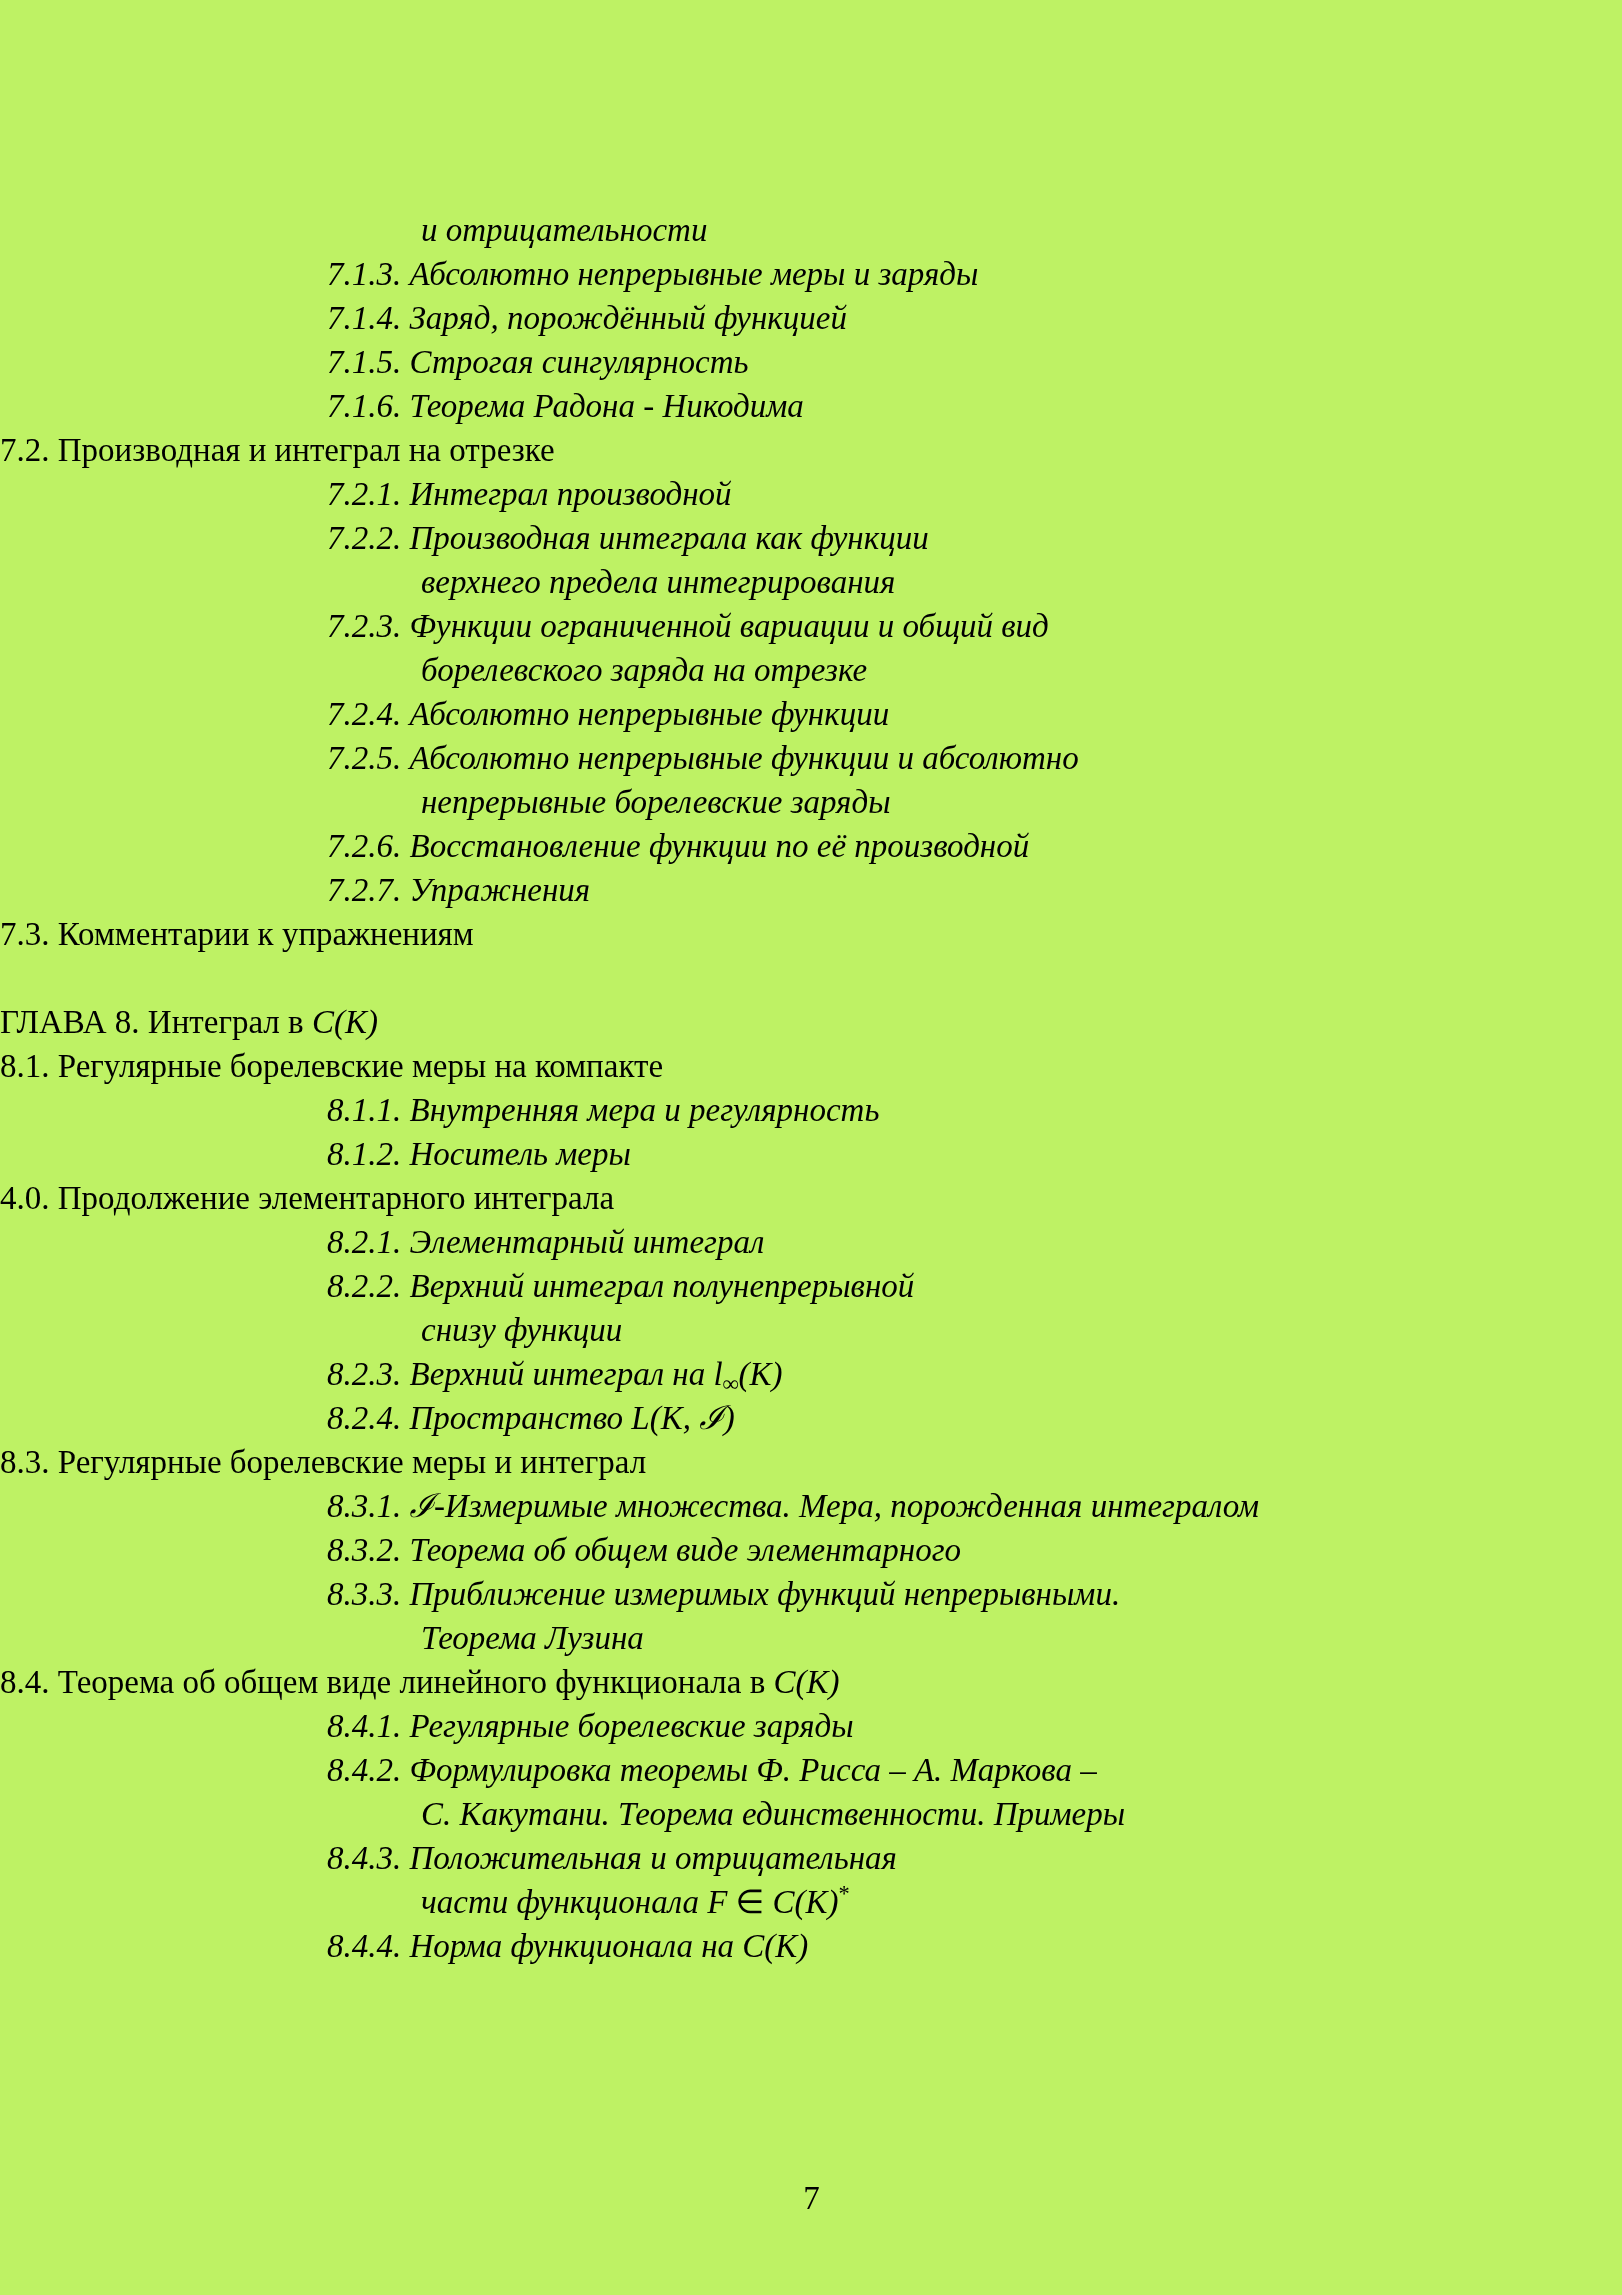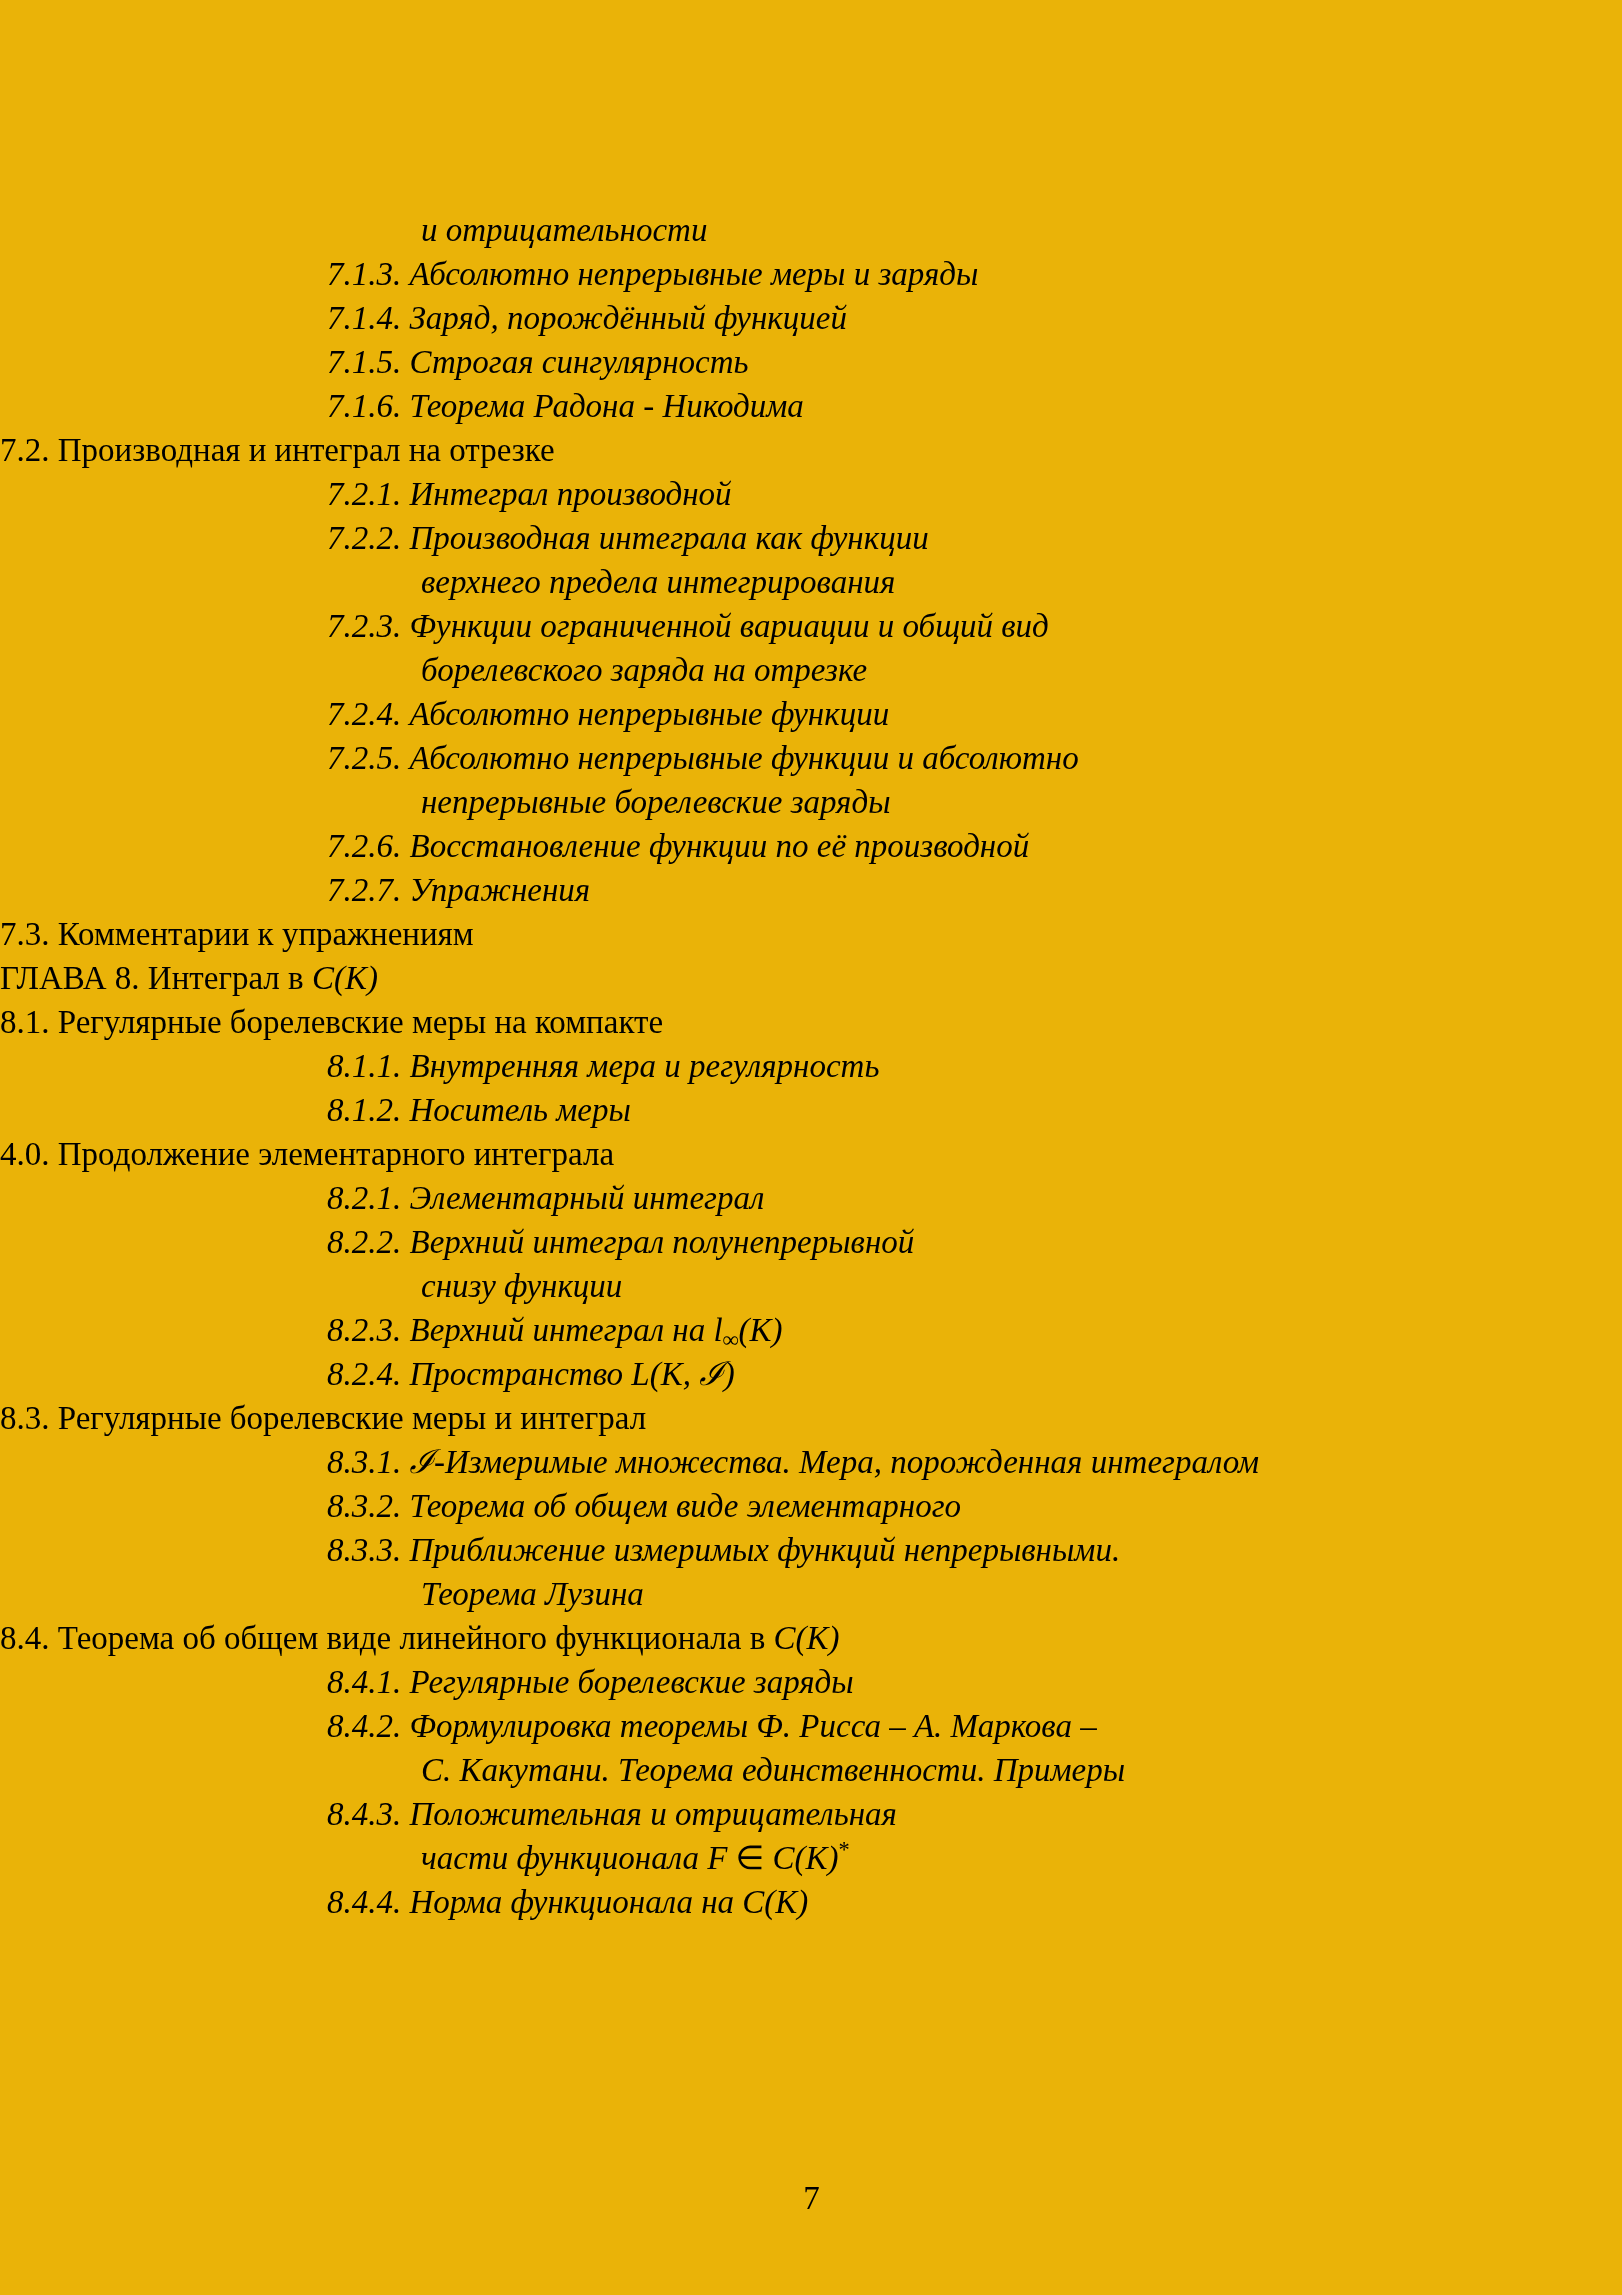--- a/index.html
+++ b/index.html
@@ -12,38 +12,38 @@
     width: 1623px;
     height: 2295px;
     position: relative;
     font-family: "Liberation Serif", serif;
     color: #000000;
   }
   .page {
     position: relative;
     width: 1623px;
     height: 2295px;
-    background: #eab308;
+    background: #bef264;
     overflow: hidden;
   }
   .toc {
     position: absolute;
     top: 208px;
     left: 0;
     right: 0;
     font-size: 33px;
     line-height: 44px;
   }
   .line {
     white-space: nowrap;
   }
   .indent-1 { }
   .indent-2 { padding-left: 327px; }
   .indent-3 { padding-left: 421px; }
-  .gap-before { }
+  .gap-before { margin-top: 44px; }
   .it { font-style: italic; }
   sub {
     font-size: 0.68em;
     line-height: 0;
     vertical-align: -0.25em;
     font-style: italic;
   }
   sup {
     font-size: 0.68em;
     line-height: 0;

